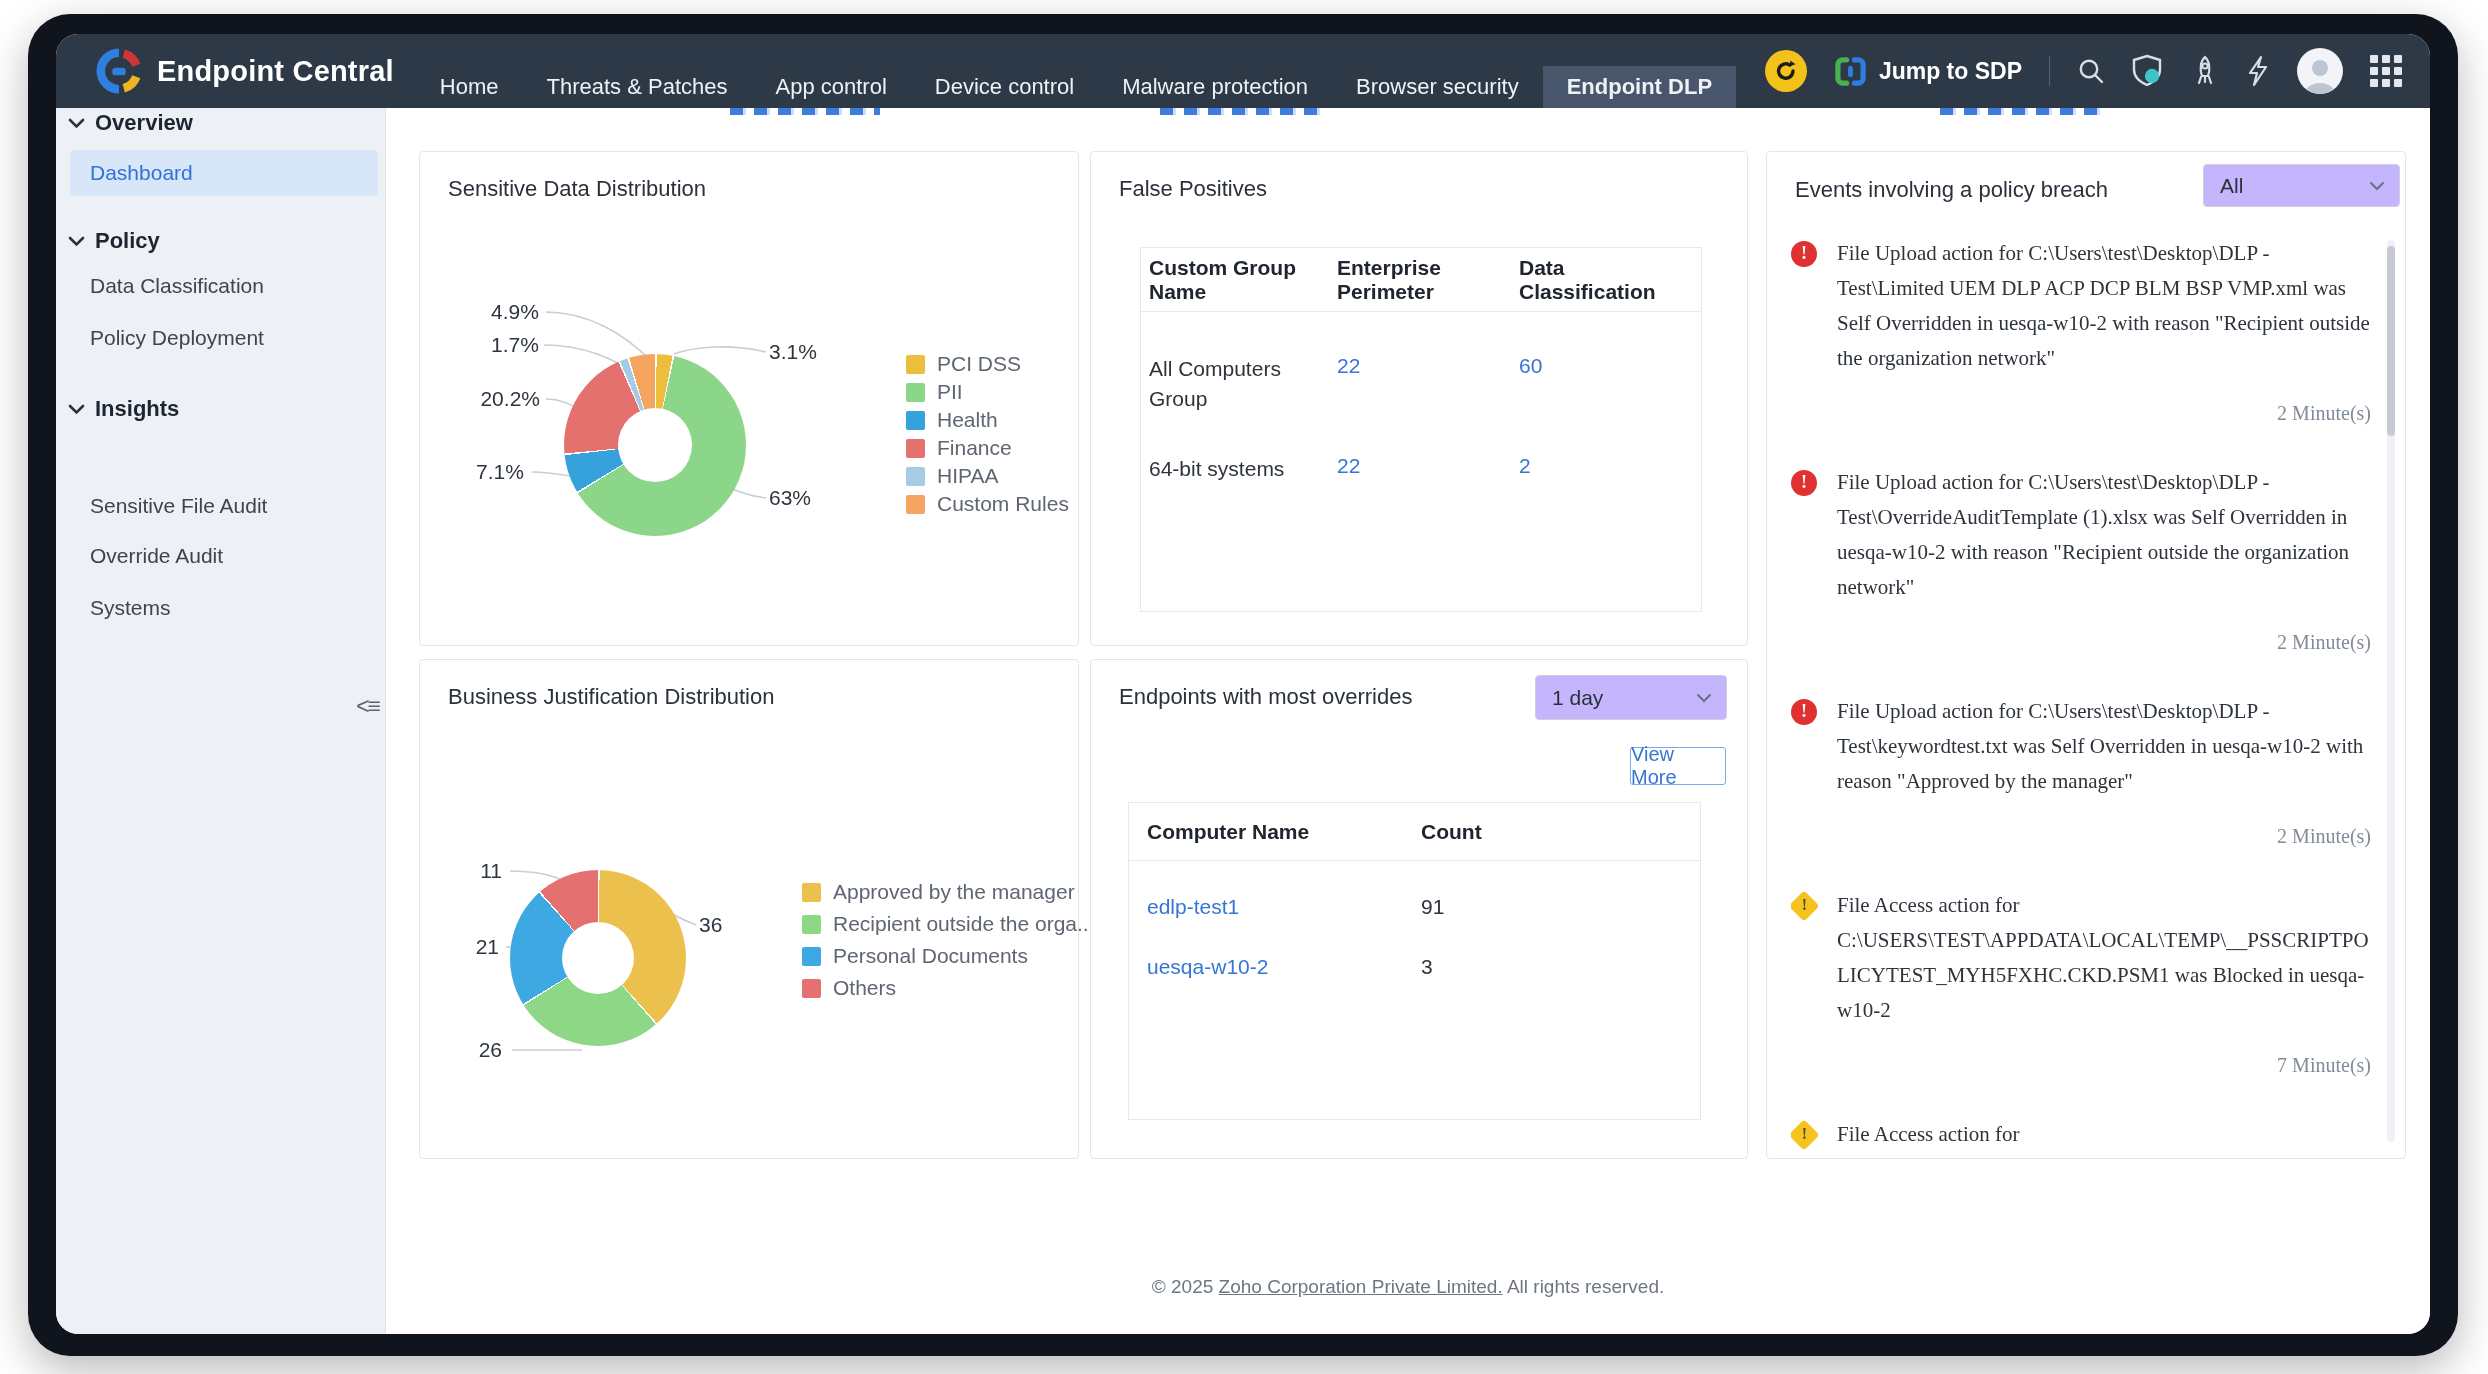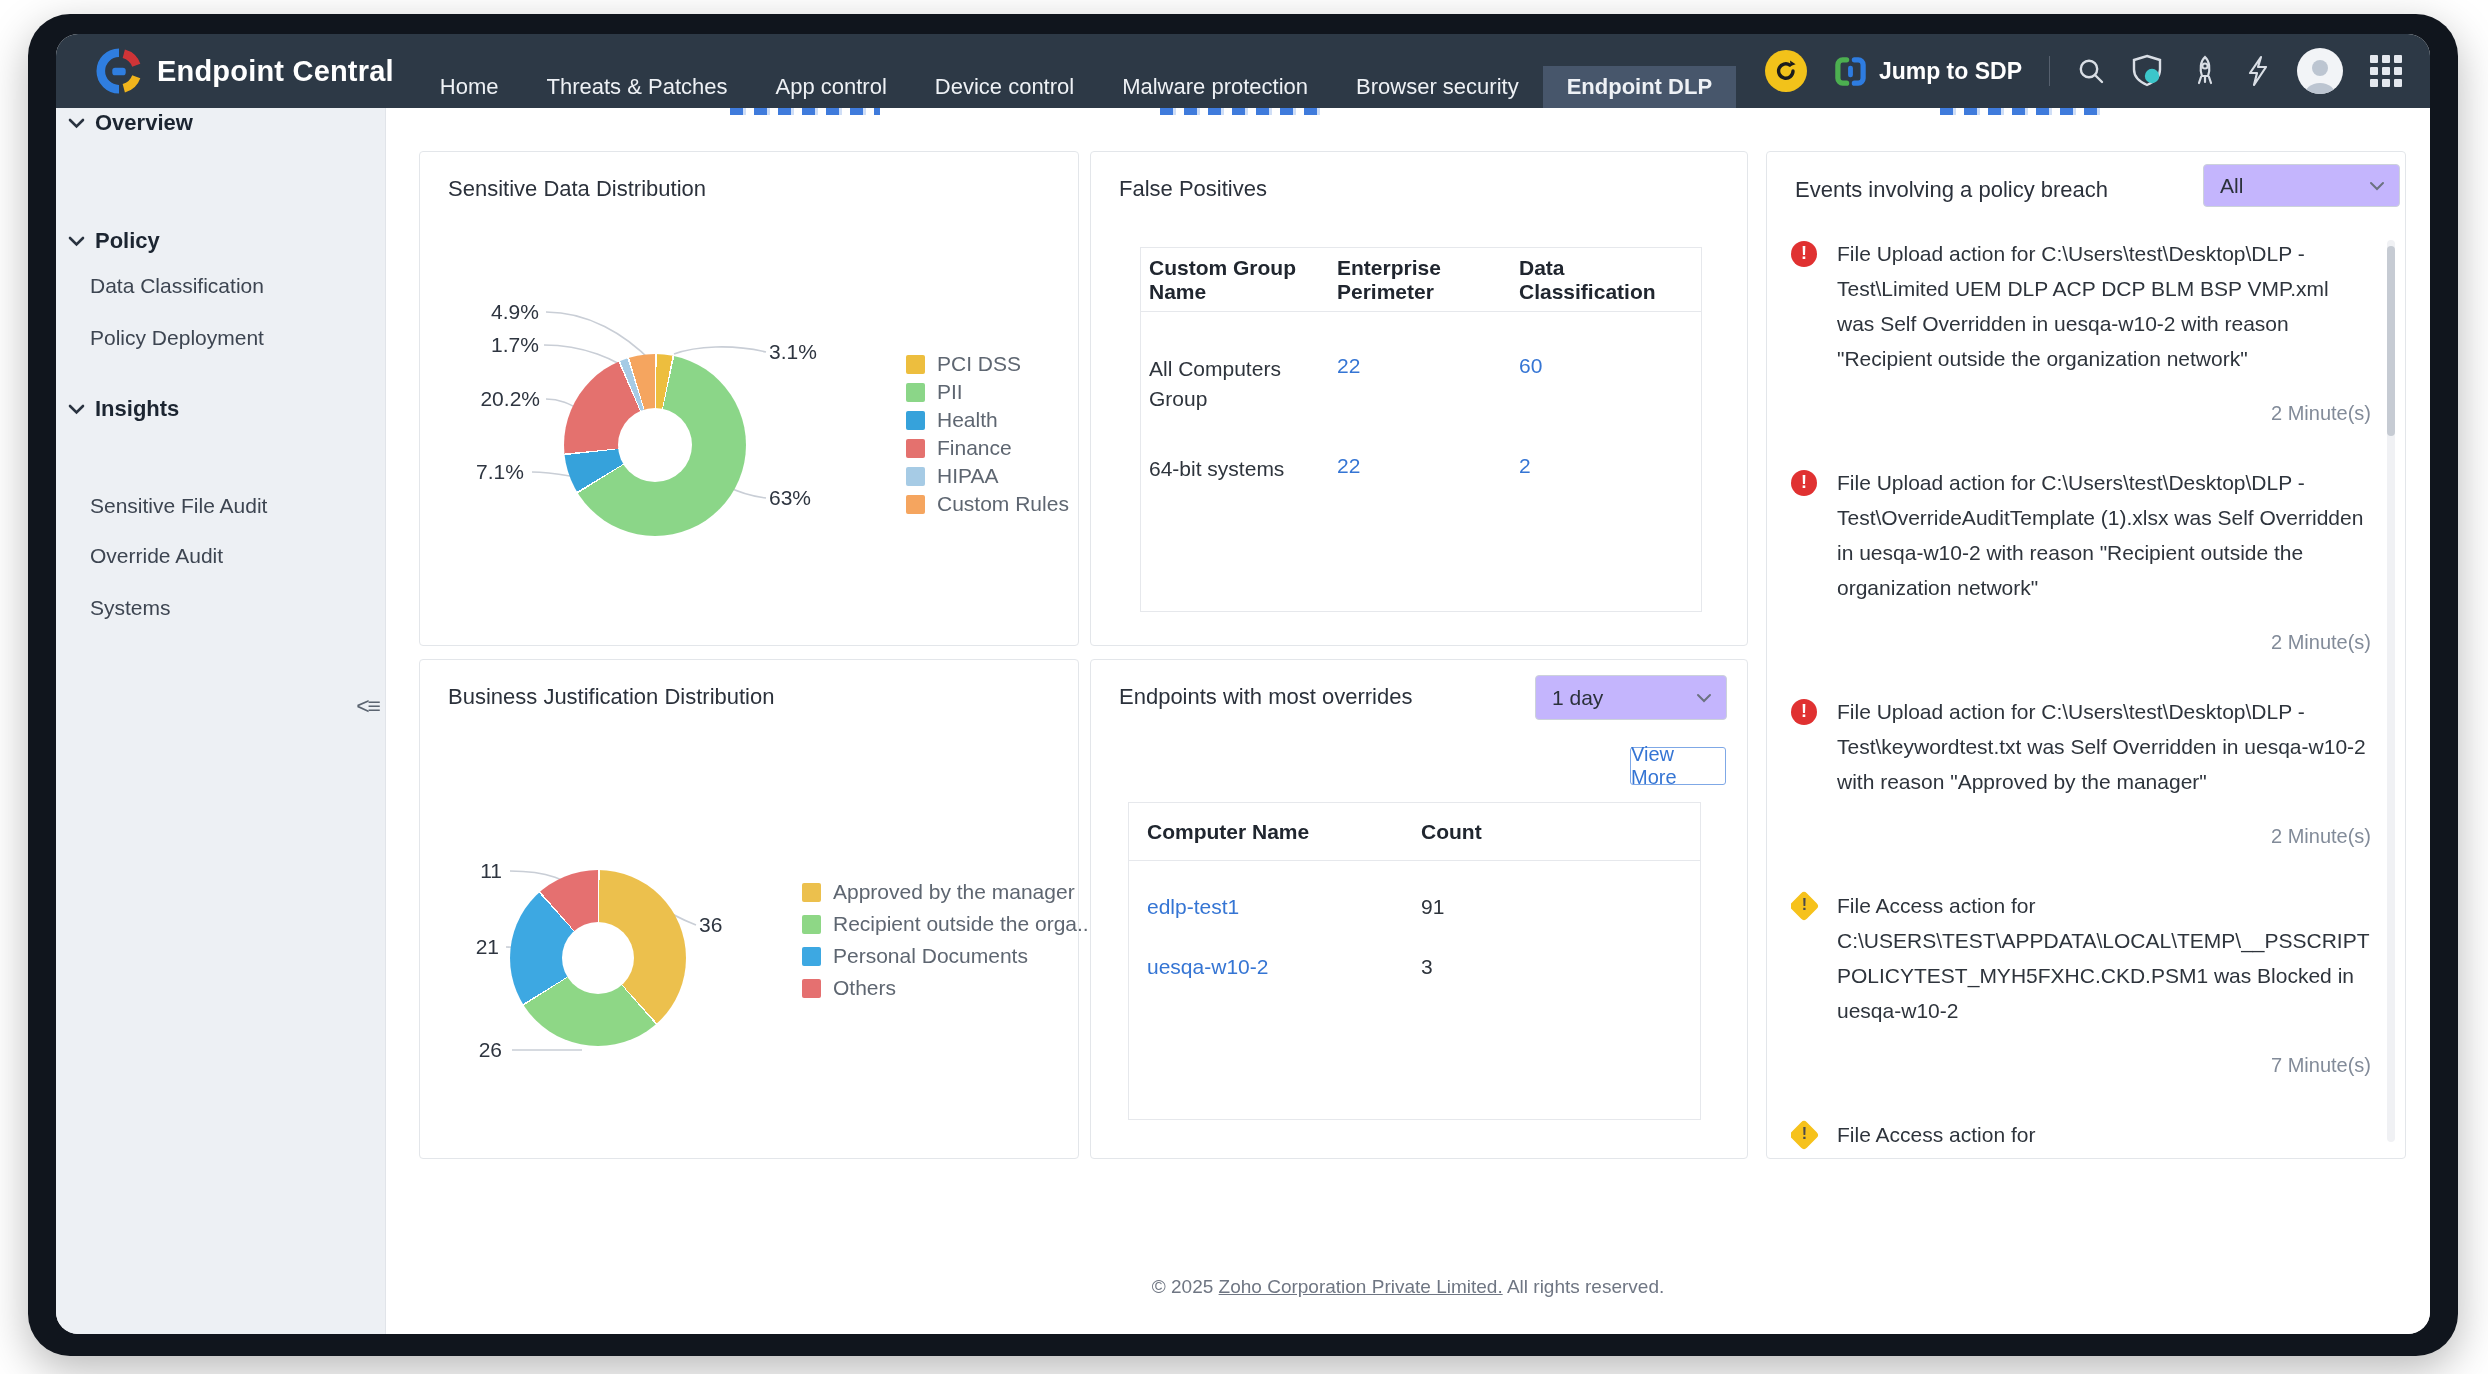--- a/index.html
+++ b/index.html
@@ -86,21 +86,21 @@
 
   
   .select { position:absolute; border:1px solid #ccd2da; border-radius:4px; background:#c4b5fd; display:flex; align-items:center; justify-content:space-between; padding:0 14px 0 16px; font-size:21px; color:#2b313b; cursor:pointer; }
   #ev-select { right:5px; top:12px; width:197px; height:43px; }
   #eo-select { right:20px; top:15px; width:192px; height:45px; }
   .view-more { position:absolute; right:21px; top:87px; width:96px; height:38px; border:1px solid #7fa8e6; border-radius:3px; background:#fff; color:#3575d4; font-size:20px; display:flex; align-items:center; justify-content:center; cursor:pointer; }
 
   
   #ev-title { width:420px; line-height:28px; }
   .ev-list { position:absolute; left:24px; right:34px; top:84px; bottom:8px; overflow:hidden; }
-  .ev-item { display:flex; gap:20px; margin-bottom:40px; }
+  .ev-item { display:flex; gap:20px; margin-bottom:40px;font-family:Liberation Serif, serif; }
   .ev-icon { width:26px; height:26px; flex:none; position:relative; margin-top:5px; }
   .sev-error { background:#e03131; border-radius:50%; }
   .sev-error::after { content:"!"; position:absolute; left:50%; top:50%; transform:translate(-50%,-54%); color:#fff; font-weight:700; font-size:18px; }
   .sev-warning { width:22px; height:22px; margin:7px 2px 0 2px; background:#f6c21c; border-radius:4px; transform:rotate(45deg); }
   .sev-warning::after { content:"!"; position:absolute; left:50%; top:50%; transform:translate(-50%,-54%) rotate(-45deg); color:#4a4a4a; font-weight:700; font-size:16px; }
   .ev-body { flex:1; min-width:0; }
   .ev-text { font-size:21px; line-height:35px; color:#2e343c; overflow-wrap:anywhere; }
   .ev-time { text-align:right; font-size:20px; color:#828b99; margin-top:26px; }
   .scrollbar { position:absolute; right:10px; top:88px; bottom:16px; width:8px; background:#f0f1f4; border-radius:4px; }
   .thumb { position:absolute; left:0; top:6px; width:8px; height:190px; background:#c6cbd3; border-radius:4px; cursor:pointer; }
@@ -202,20 +202,21 @@
 
     <div class="content">
 
       <aside class="sidebar">
         <div class="sb-sec" style="top:2px">
           <svg width="17" height="11" viewBox="0 0 17 11">
               <path d="M2 2 L8.5 8.5 L15 2" fill="none" stroke="#2a3340" stroke-width="2.6" stroke-linecap="round"></path>
             </svg>
           <span>Overview</span>
         </div>
+        <div class="sb-item active" style="top:42px">Dashboard</div>
 
         <div class="sb-sec" style="top:120px">
           <svg width="17" height="11" viewBox="0 0 17 11">
               <path d="M2 2 L8.5 8.5 L15 2" fill="none" stroke="#2a3340" stroke-width="2.6" stroke-linecap="round"></path>
             </svg>
           <span>Policy</span>
         </div>
         <div class="sb-item" style="top:155px">Data Classification</div>
         <div class="sb-item" style="top:207px">Policy Deployment</div>
 

